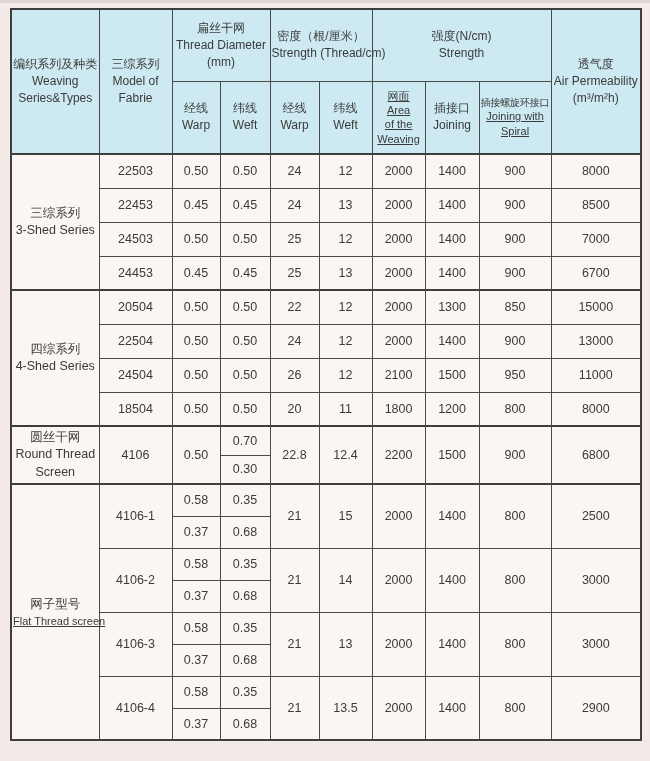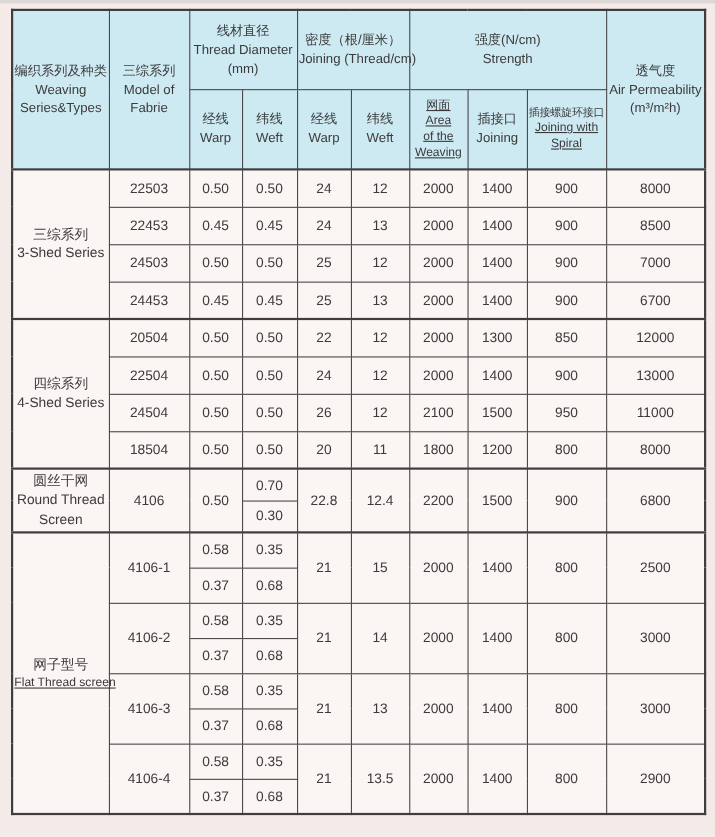--- a/index.html
+++ b/index.html
@@ -66,27 +66,27 @@
           <span class="ln">编织系列及种类</span>
           <span class="ln">Weaving</span>
           <span class="ln">Series&amp;Types</span>
         </th>
         <th rowspan="2">
           <span class="ln">三综系列</span>
           <span class="ln">Model of</span>
           <span class="ln">Fabrie</span>
         </th>
         <th colspan="2">
-          <span class="ln">线材直径</span>
+          <span class="ln">扁丝干网</span>
           <span class="ln">Thread Diameter</span>
           <span class="ln">(mm)</span>
         </th>
         <th colspan="2">
           <span class="ln">密度（根/厘米）</span>
-          <span class="ln">Joining (Thread/cm)</span>
+          <span class="ln">Strength (Thread/cm)</span>
         </th>
         <th colspan="3">
           <span class="ln">强度(N/cm)</span>
           <span class="ln">Strength</span>
         </th>
         <th rowspan="2">
           <span class="ln">透气度</span>
           <span class="ln">Air Permeability</span>
           <span class="ln">(m³/m²h)</span>
         </th>
@@ -184,21 +184,21 @@
           <span class="ln">4-Shed Series</span>
         </td>
         <td>20504</td>
         <td>0.50</td>
         <td>0.50</td>
         <td>22</td>
         <td>12</td>
         <td>2000</td>
         <td>1300</td>
         <td>850</td>
-        <td>12000</td>
+        <td>15000</td>
       </tr>
       <tr class="r34">
         <td>22504</td>
         <td>0.50</td>
         <td>0.50</td>
         <td>24</td>
         <td>12</td>
         <td>2000</td>
         <td>1400</td>
         <td>900</td>

